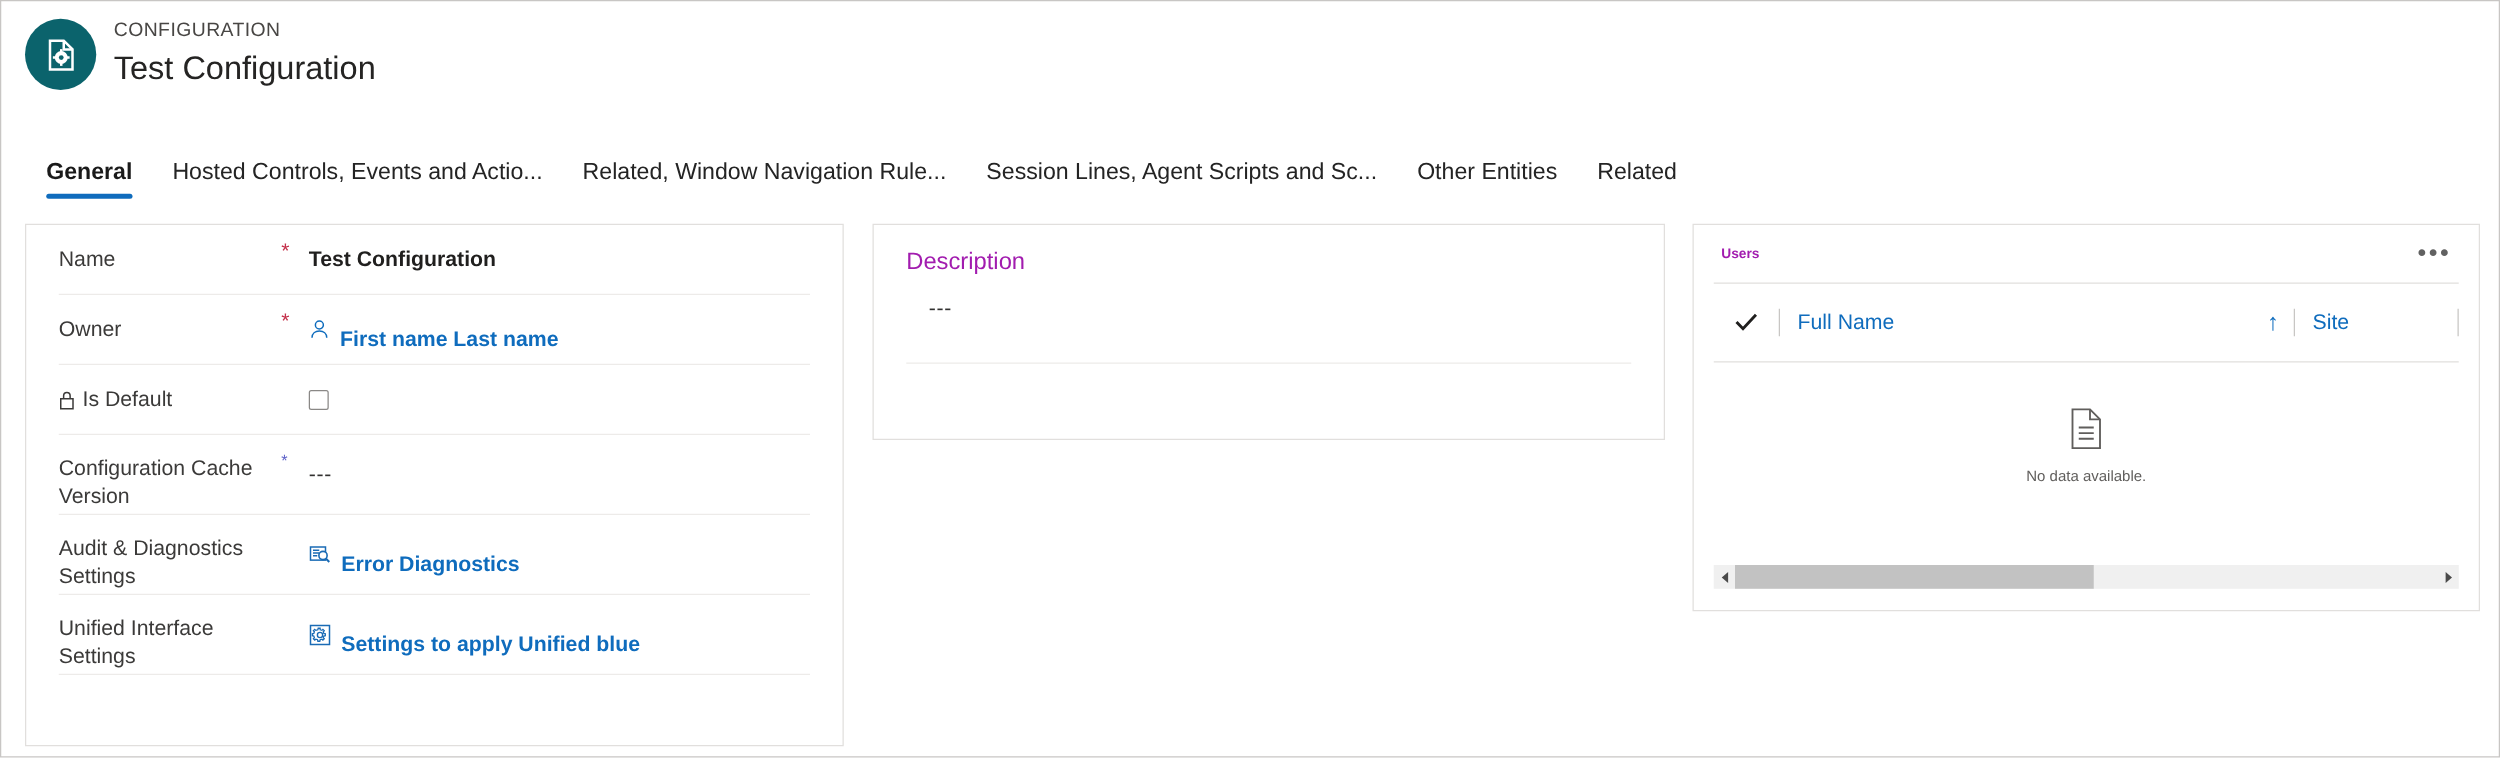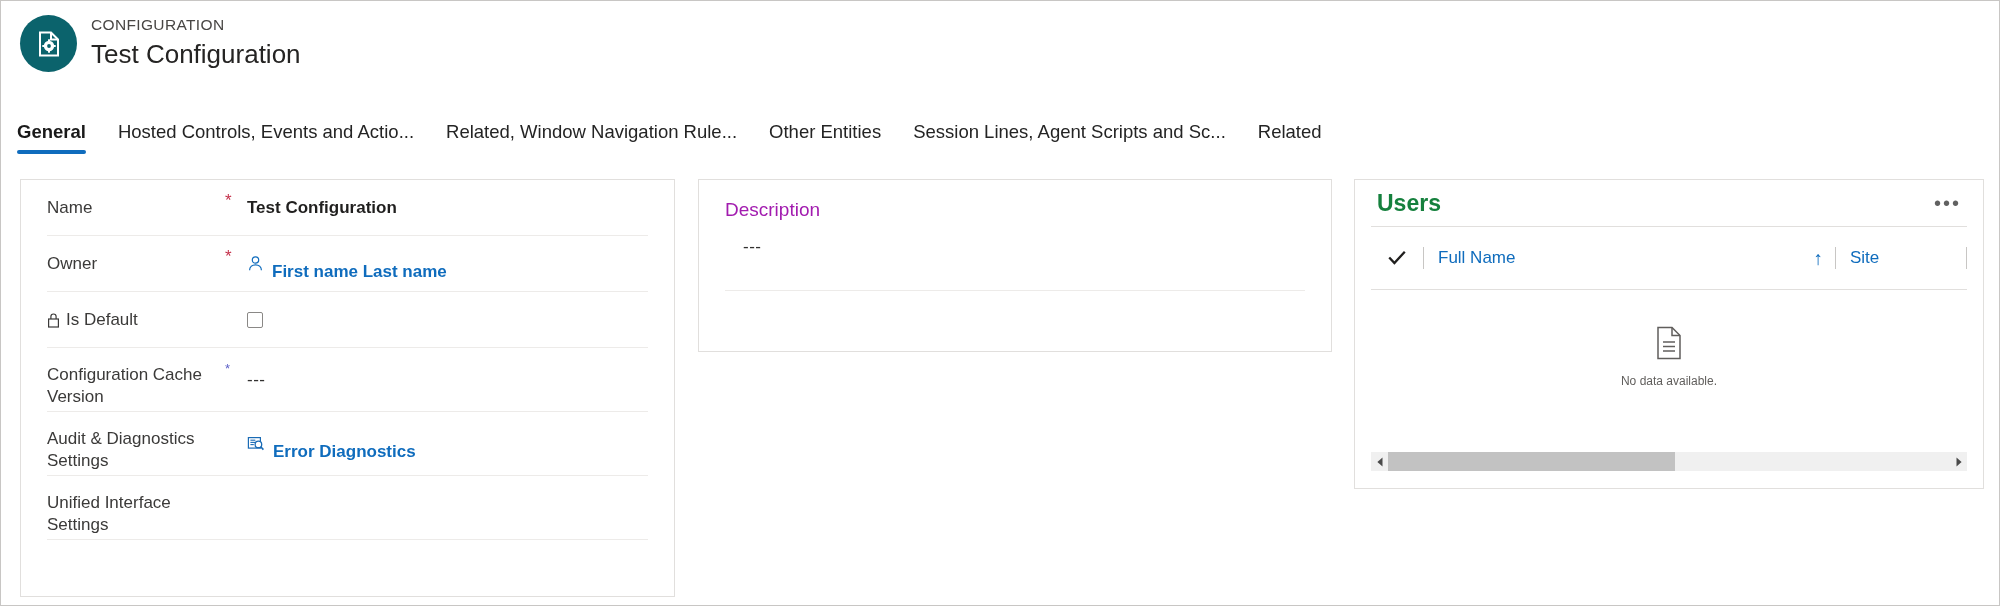--- a/index.html
+++ b/index.html
@@ -63,21 +63,22 @@
     margin: 0;
   }
 
   
   .tabbar {
     position: absolute;
     left: 0; top: 112px;
     width: 100%;
     height: 48px;
     display: flex;
-    align-items: center;
+    align-items: flex-end;
+    padding-left: 20px;
     box-sizing: border-box;
   }
   .tab {
     position: relative;
     font-size: 18.5px;
     color: #242424;
     line-height: 24px;
     padding: 2px 16px 12px 16px;
     white-space: nowrap;
     cursor: pointer;
@@ -211,23 +212,23 @@
 
   
   .grid-head {
     position: relative;
     height: 46px;
     display: flex;
     align-items: center;
     padding: 0 22px 0 22px;
   }
   .grid-title {
-    font-size: 23px;
+    font-size: 11px;
     font-weight: 700;
-    color: #15803d;
+    color: #a21caf;
     line-height: 22px;
   }
   .grid-more {
     position: absolute;
     right: 22px;
     top: 50%;
     transform: translateY(-50%);
     color: #616161;
     font-size: 20px;
     letter-spacing: 2px;
@@ -355,22 +356,22 @@
     <div class="header-text">
       <div class="header-eyebrow">CONFIGURATION</div>
       <div class="header-title">Test Configuration</div>
     </div>
   </div>
 
   <div class="tabbar">
     <div class="tab active">General</div>
     <div class="tab">Hosted Controls, Events and Actio...</div>
     <div class="tab">Related, Window Navigation Rule...</div>
+    <div class="tab">Session Lines, Agent Scripts and Sc...</div>
     <div class="tab">Other Entities</div>
-    <div class="tab">Session Lines, Agent Scripts and Sc...</div>
     <div class="tab">Related</div>
   </div>
 
   <div class="panels">
 
     <div class="panel panel-left">
 
       <div class="form-row">
         <div class="row-label">
           <span class="label-text">Name</span>
@@ -441,20 +442,30 @@
           </span>
           <span class="link-value">Error Diagnostics</span>
         </div>
       </div>
 
       <div class="form-row row-tall">
         <div class="row-label">
           <span class="label-text">Unified Interface Settings</span>
         </div>
         <div class="req-star empty">*</div>
+        <div class="row-value">
+          <span class="lookup-icon">
+            <svg width="18" height="18" viewBox="0 0 18 18" fill="none" xmlns="http://www.w3.org/2000/svg">
+              <rect x="1.4" y="1.4" width="15.2" height="15.2" stroke="#1a6bb5" stroke-width="1.2" fill="none"></rect>
+              <path d="M9 4.3l1.5.5.9-.9 1.2 1.2-.9.9.5 1.5 1.3.3v1.7l-1.3.3-.5 1.5.9.9-1.2 1.2-.9-.9-1.5.5-.3 1.3H7l-.3-1.3-1.5-.5-.9.9-1.2-1.2.9-.9-.5-1.5-1.3-.3V7.8l1.3-.3.5-1.5-.9-.9 1.2-1.2.9.9L7 4.3 7.3 3H9z" stroke="#1a6bb5" stroke-width="1.1" fill="none" transform="translate(0.2,0.2) scale(0.92) translate(0.7,0.7)"></path>
+              <circle cx="9" cy="9" r="2.1" stroke="#1a6bb5" stroke-width="1.1" fill="none"></circle>
+            </svg>
+          </span>
+          <span class="link-value">Settings to apply Unified blue</span>
+        </div>
       </div>
 
     </div>
 
     <div class="panel panel-mid">
       <div class="desc-label">Description</div>
       <div class="desc-value">---</div>
       <div class="desc-underline"></div>
     </div>
 

